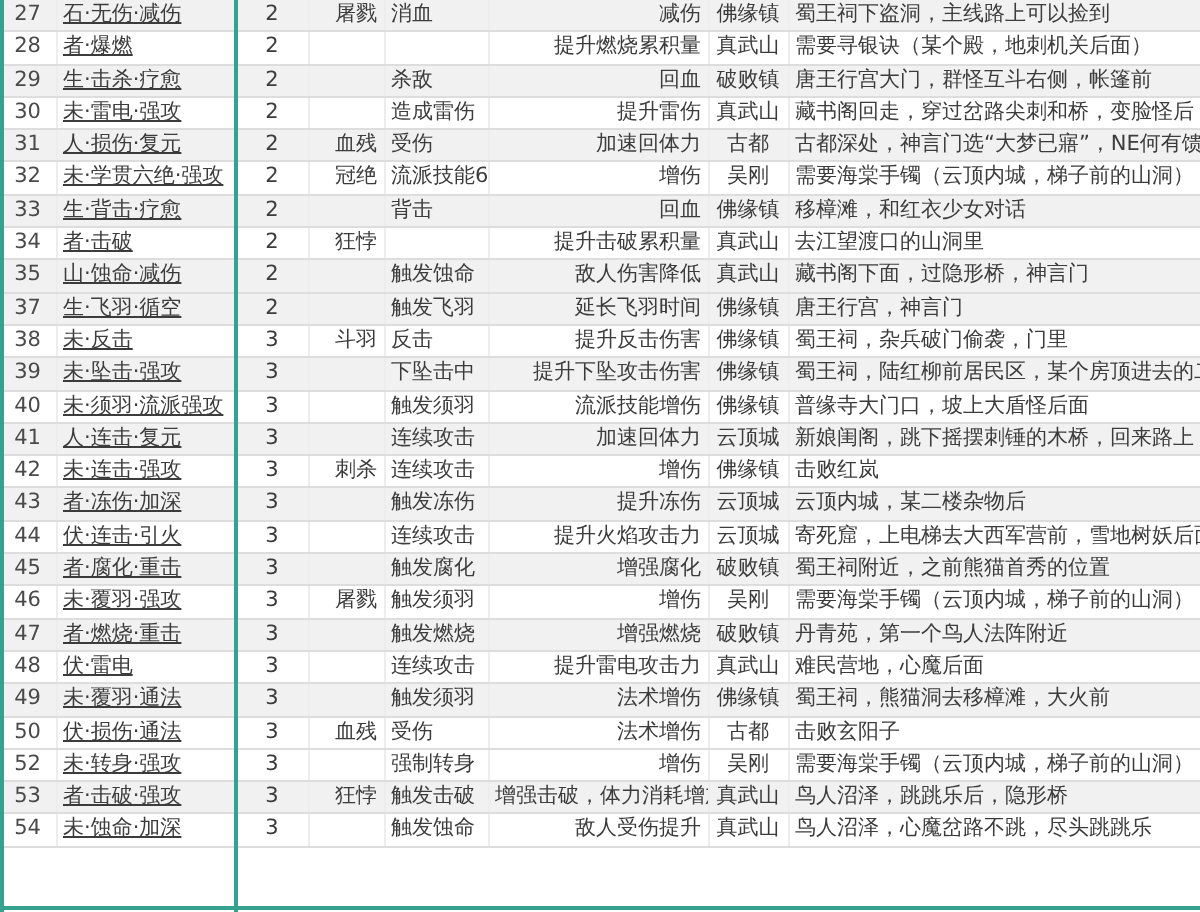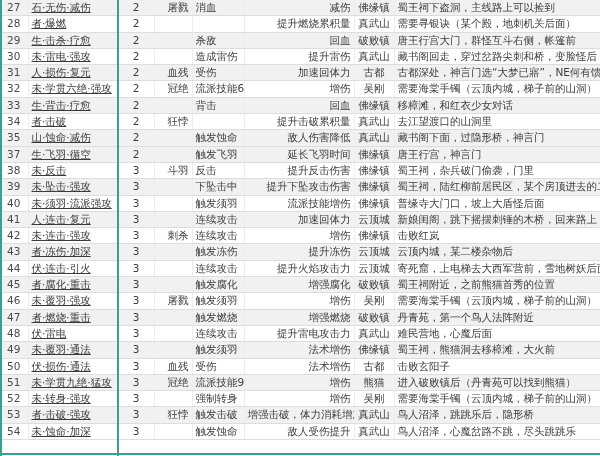--- a/index.html
+++ b/index.html
@@ -280,30 +280,20 @@
         <tr>
           <td class="c-rownum">50</td>
           <td class="c-name">伏·损伤·通法</td>
           <td class="c-count">3</td>
           <td class="c-category">血残</td>
           <td class="c-trigger">受伤</td>
           <td class="c-effect">法术增伤</td>
           <td class="c-location">古都</td>
           <td class="c-desc">击败玄阳子</td>
         </tr>
-        <tr class="stripe">
-          <td class="c-rownum">51</td>
-          <td class="c-name">未·学贯九绝·猛攻</td>
-          <td class="c-count">3</td>
-          <td class="c-category">冠绝</td>
-          <td class="c-trigger">流派技能9</td>
-          <td class="c-effect">增伤</td>
-          <td class="c-location">熊猫</td>
-          <td class="c-desc">进入破败镇后（丹青苑可以找到熊猫）</td>
-        </tr>
         <tr>
           <td class="c-rownum">52</td>
           <td class="c-name">未·转身·强攻</td>
           <td class="c-count">3</td>
           <td class="c-category"></td>
           <td class="c-trigger">强制转身</td>
           <td class="c-effect">增伤</td>
           <td class="c-location">吴刚</td>
           <td class="c-desc">需要海棠手镯（云顶内城，梯子前的山洞）</td>
         </tr>

